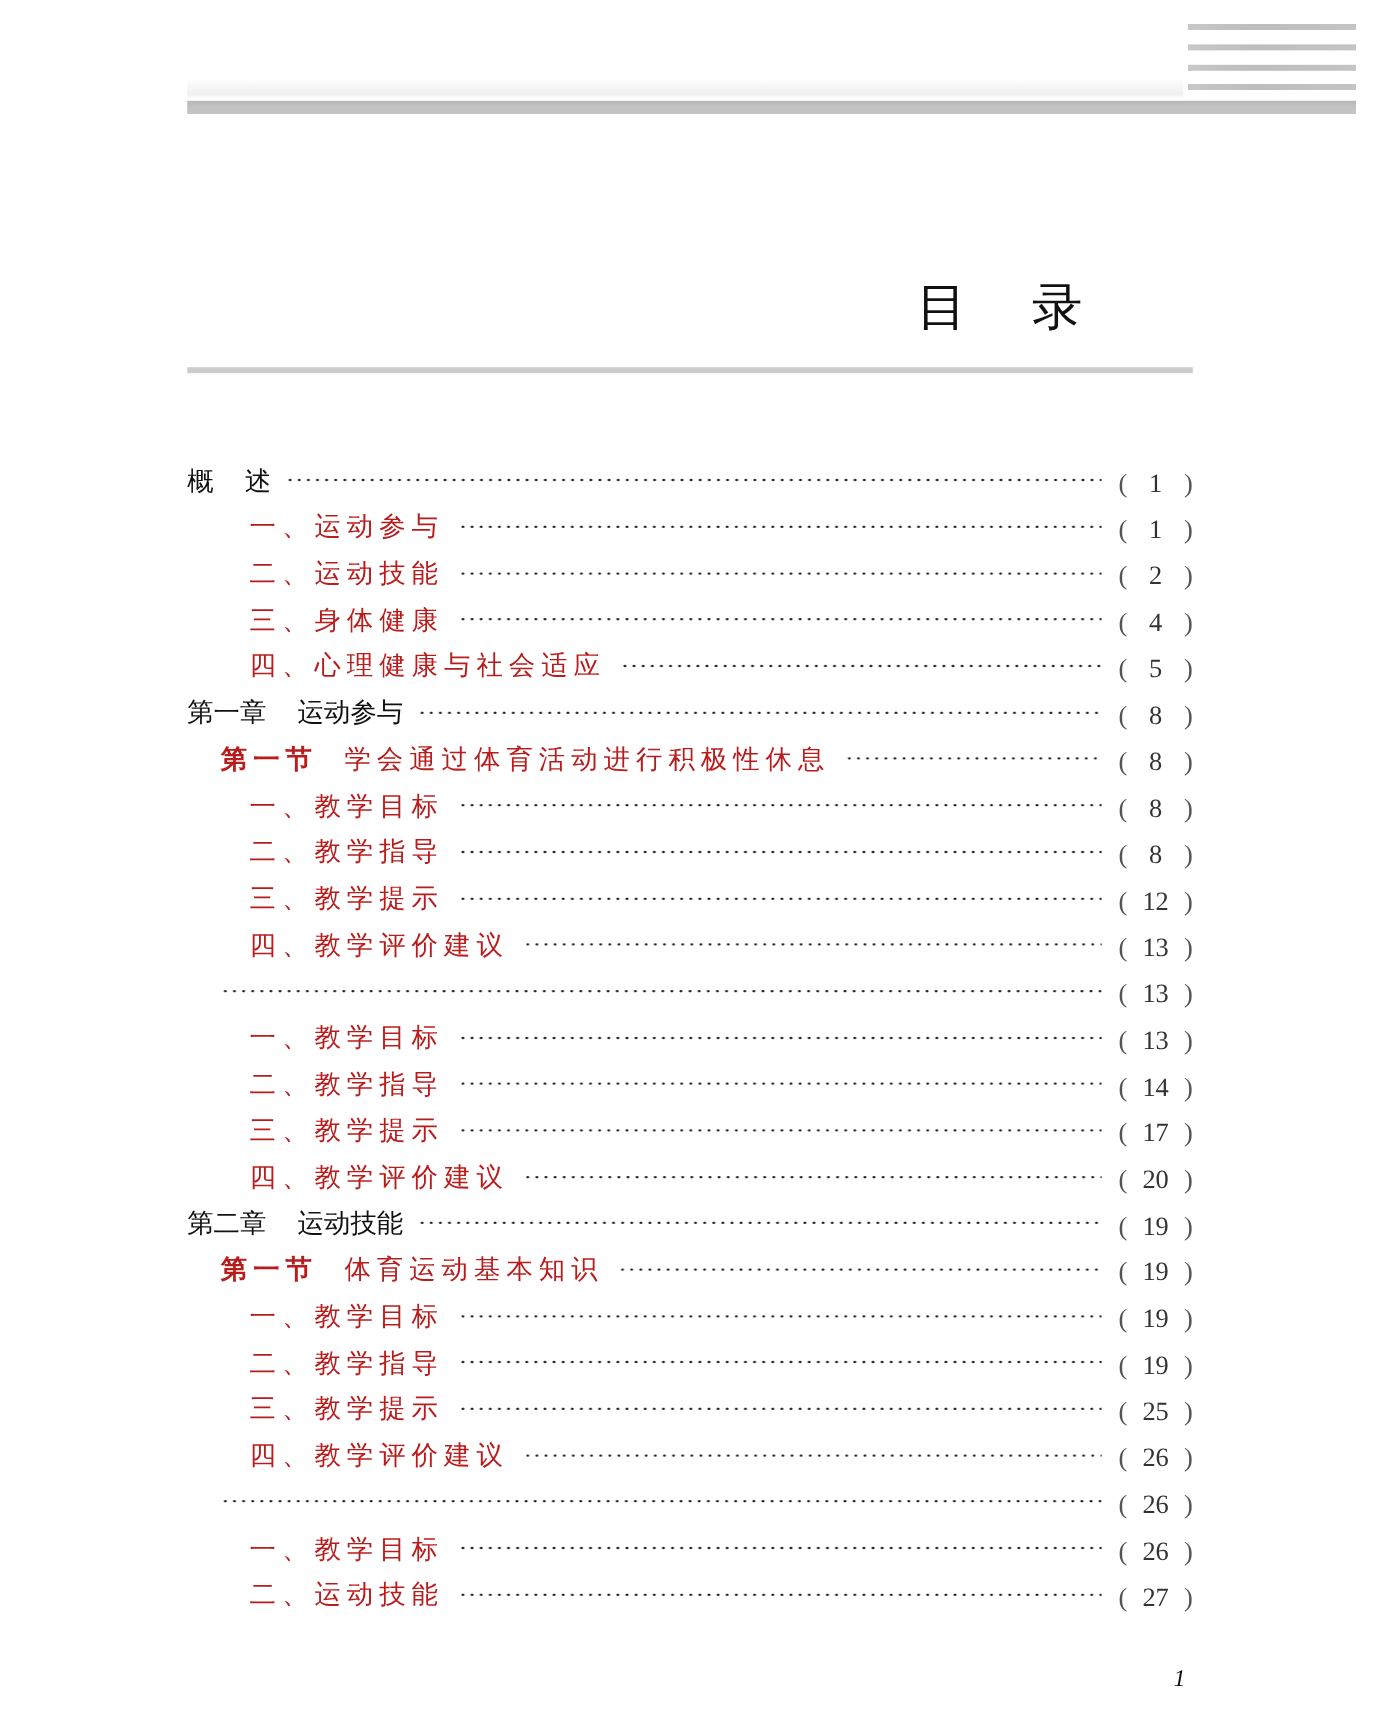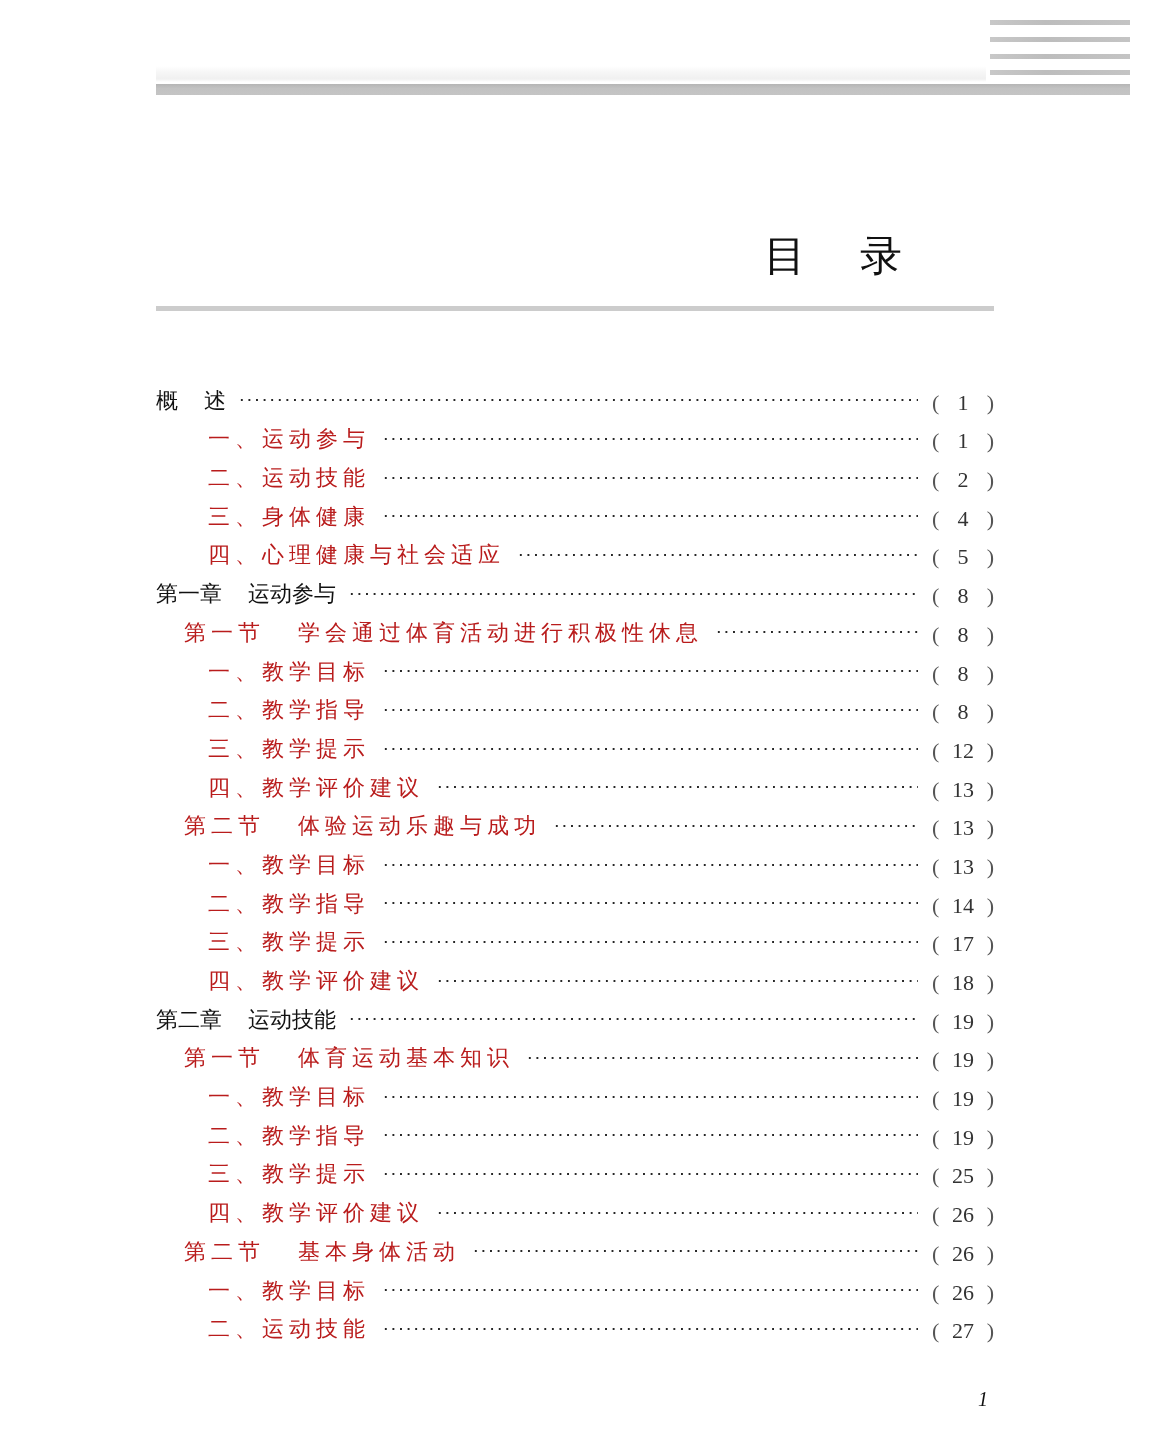--- a/index.html
+++ b/index.html
@@ -19,21 +19,21 @@
   .title .t2 { margin-left: 54px; }
   .title-rule { position: absolute; left: 156px; top: 306px; width: 838px; height: 5px; background: #cccccc; }
 
   
   .toc { position: absolute; left: 156px; top: 377px; width: 838px; }
   .row { position: relative; height: 38.7px; display: flex; align-items: flex-end; font-size: 22px; }
   .row .lbl { white-space: nowrap; background: #fff; padding-right: 12px; position: relative; z-index: 1; letter-spacing: 5px; color: #b91c1c; }
   .row.lvl0 .lbl { letter-spacing: 0; color: #111; }
   .row.lvl0 .lbl .a { margin-right: 26px; }
   .row.lvl1 { padding-left: 28px; }
-  .row.lvl1 .lbl .a { margin-right: 33px; }
+  .row.lvl1 .lbl .a { margin-right: 22px; font-weight: bold; }
   .row.lvl2 { padding-left: 52px; }
   .row .dots { flex: 1; height: 2px; margin-top: 8px; align-self: center;
     background-image: radial-gradient(circle, #222 1.1px, transparent 1.3px);
     background-size: 7.6px 3px; background-repeat: repeat-x; background-position: left center; }
   .row .pg { width: 76px; display: flex; justify-content: space-between; align-items: center;
     font-family: "Liberation Serif", serif; font-size: 22px; color: #333; padding-left: 14px; box-sizing: border-box; }
   .row .pg .paren { color: #555; }
   .row .pg .num { flex: 1; text-align: center; }
 
   .page-num { position: absolute; left: 978px; top: 1388px; font-family: "Liberation Serif", serif; font-style: italic; font-size: 20px; color: #111; }
@@ -149,21 +149,20 @@
     <div class="row lvl2">
       <span class="lbl"><span class="b">四、教学评价建议</span></span>
       <span class="dots"></span>
       <span class="pg">
         <span class="paren">(</span>
         <span class="num">13</span>
         <span class="paren">)</span>
       </span>
     </div>
     <div class="row lvl1">
-      <span class="lbl"><span class="a">第二节</span><span class="b">体验运动乐趣与成功</span></span>
       <span class="dots"></span>
       <span class="pg">
         <span class="paren">(</span>
         <span class="num">13</span>
         <span class="paren">)</span>
       </span>
     </div>
     <div class="row lvl2">
       <span class="lbl"><span class="b">一、教学目标</span></span>
       <span class="dots"></span>
@@ -189,21 +188,21 @@
         <span class="paren">(</span>
         <span class="num">17</span>
         <span class="paren">)</span>
       </span>
     </div>
     <div class="row lvl2">
       <span class="lbl"><span class="b">四、教学评价建议</span></span>
       <span class="dots"></span>
       <span class="pg">
         <span class="paren">(</span>
-        <span class="num">18</span>
+        <span class="num">20</span>
         <span class="paren">)</span>
       </span>
     </div>
     <div class="row lvl0">
       <span class="lbl"><span class="a">第二章</span><span class="b">运动技能</span></span>
       <span class="dots"></span>
       <span class="pg">
         <span class="paren">(</span>
         <span class="num">19</span>
         <span class="paren">)</span>
@@ -248,21 +247,20 @@
     <div class="row lvl2">
       <span class="lbl"><span class="b">四、教学评价建议</span></span>
       <span class="dots"></span>
       <span class="pg">
         <span class="paren">(</span>
         <span class="num">26</span>
         <span class="paren">)</span>
       </span>
     </div>
     <div class="row lvl1">
-      <span class="lbl"><span class="a">第二节</span><span class="b">基本身体活动</span></span>
       <span class="dots"></span>
       <span class="pg">
         <span class="paren">(</span>
         <span class="num">26</span>
         <span class="paren">)</span>
       </span>
     </div>
     <div class="row lvl2">
       <span class="lbl"><span class="b">一、教学目标</span></span>
       <span class="dots"></span>

